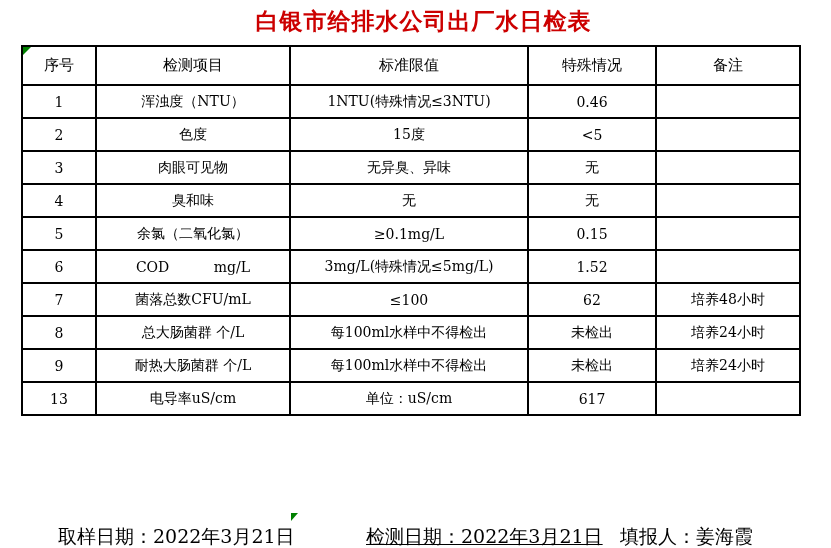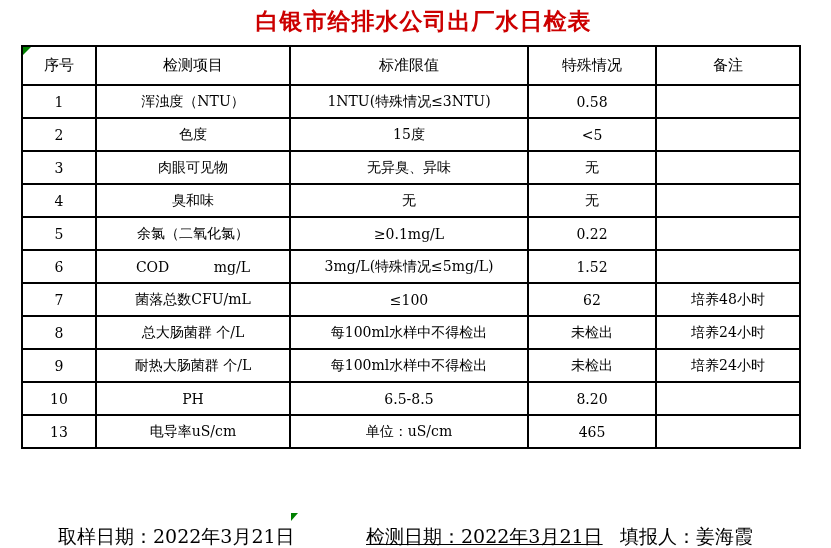--- a/index.html
+++ b/index.html
@@ -78,21 +78,21 @@
       <th>标准限值</th>
       <th>特殊情况</th>
       <th>备注</th>
     </tr>
   </thead>
   <tbody>
       <tr>
         <td class="cell-no">1</td>
         <td class="cell-item">浑浊度（NTU）</td>
         <td class="cell-standard">1NTU(特殊情况≤3NTU)</td>
-        <td class="cell-result">0.58</td>
+        <td class="cell-result">0.46</td>
         <td class="cell-note"></td>
       </tr>
       <tr>
         <td class="cell-no">2</td>
         <td class="cell-item">色度</td>
         <td class="cell-standard">15度</td>
         <td class="cell-result">&lt;5</td>
         <td class="cell-note"></td>
       </tr>
       <tr>
@@ -106,21 +106,21 @@
         <td class="cell-no">4</td>
         <td class="cell-item">臭和味</td>
         <td class="cell-standard">无</td>
         <td class="cell-result">无</td>
         <td class="cell-note"></td>
       </tr>
       <tr>
         <td class="cell-no">5</td>
         <td class="cell-item">余氯（二氧化氯）</td>
         <td class="cell-standard">≥0.1mg/L</td>
-        <td class="cell-result">0.22</td>
+        <td class="cell-result">0.15</td>
         <td class="cell-note"></td>
       </tr>
       <tr>
         <td class="cell-no">6</td>
         <td class="cell-item">COD          mg/L</td>
         <td class="cell-standard">3mg/L(特殊情况≤5mg/L)</td>
         <td class="cell-result">1.52</td>
         <td class="cell-note"></td>
       </tr>
       <tr>
@@ -138,31 +138,24 @@
         <td class="cell-note">培养24小时</td>
       </tr>
       <tr>
         <td class="cell-no">9</td>
         <td class="cell-item">耐热大肠菌群 个/L</td>
         <td class="cell-standard">每100ml水样中不得检出</td>
         <td class="cell-result">未检出</td>
         <td class="cell-note">培养24小时</td>
       </tr>
       <tr>
-        <td class="cell-no">10</td>
-        <td class="cell-item">PH</td>
-        <td class="cell-standard">6.5-8.5</td>
-        <td class="cell-result">8.20</td>
-        <td class="cell-note"></td>
-      </tr>
-      <tr>
         <td class="cell-no">13</td>
         <td class="cell-item">电导率uS/cm</td>
         <td class="cell-standard">单位：uS/cm</td>
-        <td class="cell-result">465</td>
+        <td class="cell-result">617</td>
         <td class="cell-note"></td>
       </tr>
     </tbody>
 </table>
 
 <span class="corner-marker marker-top-left"></span>
 <span class="corner-marker marker-bottom"></span>
 
 <div class="footer-line">
   <span class="footer-sampling">取样日期：2022年3月21日</span>

